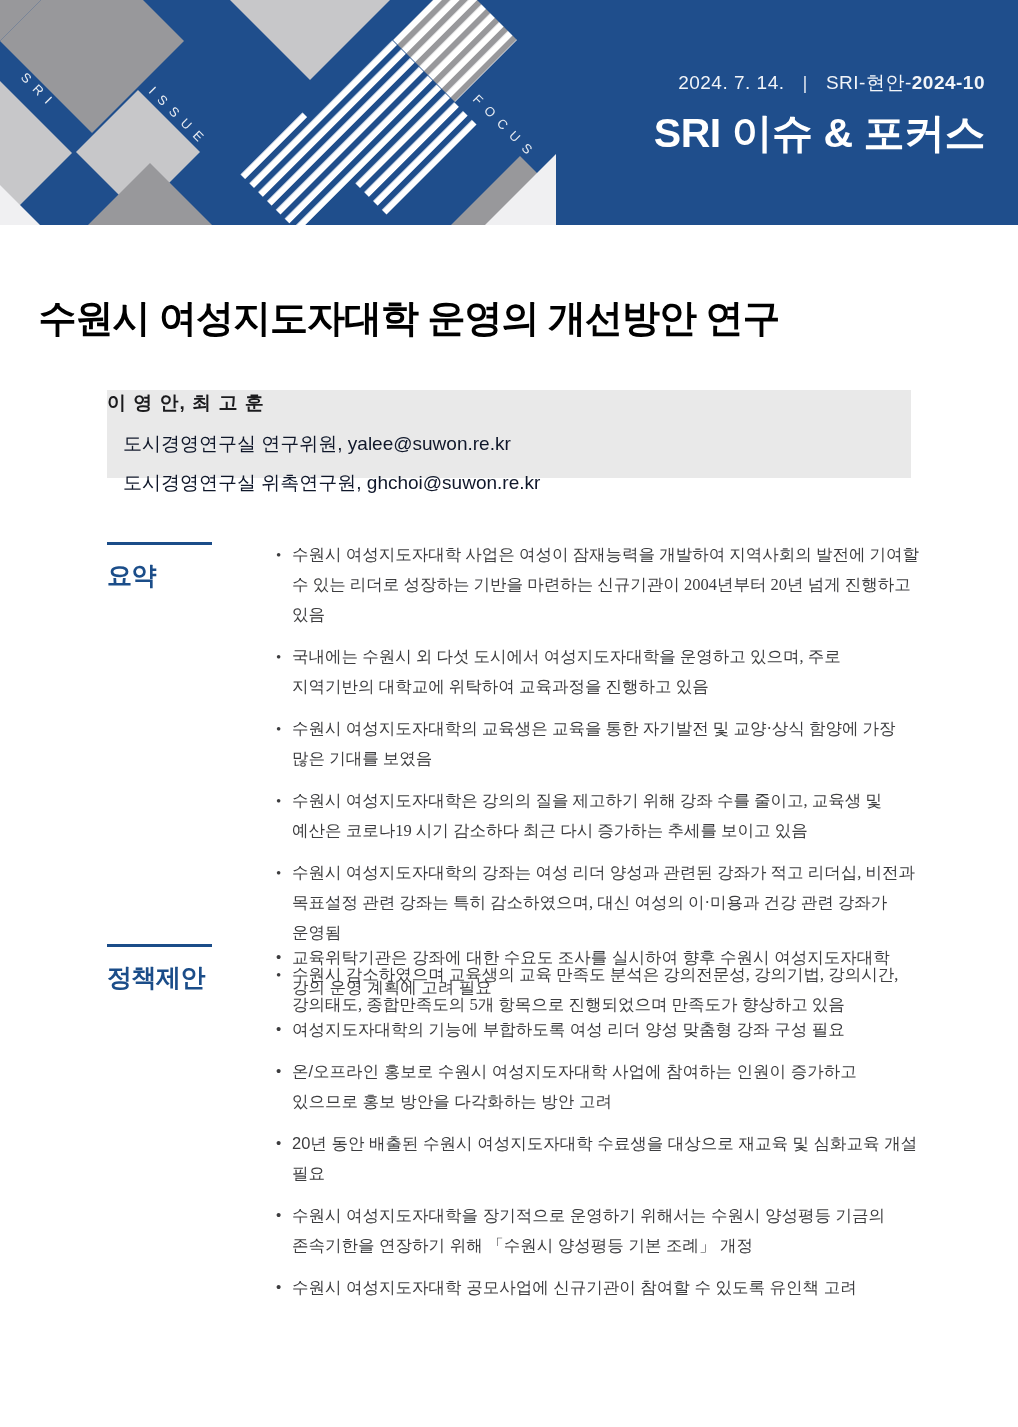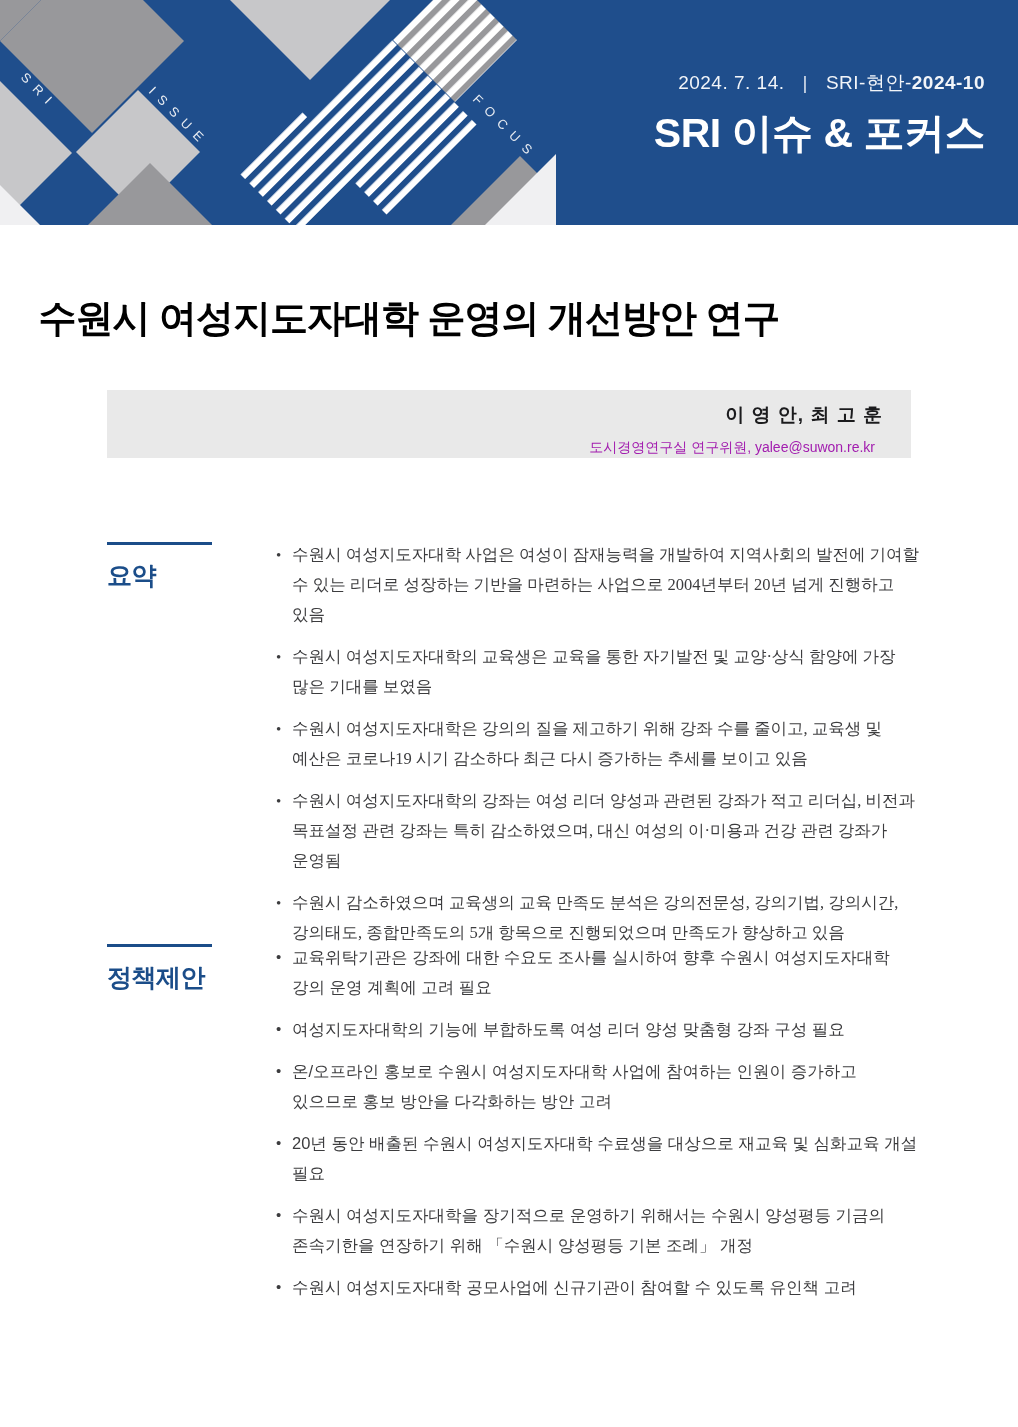--- a/index.html
+++ b/index.html
@@ -24,26 +24,26 @@
 
   
   .report-title{
     position:absolute;top:293px;left:0;width:818px;margin:0;
     text-align:center;font-size:38px;font-weight:800;color:#000;
     letter-spacing:-1px;word-break:keep-all;
   }
 
   
   .author-box{
-    position:absolute;top:390px;left:107px;width:804px;height:68px;
+    position:absolute;top:390px;left:107px;width:804px;height:88px;
     background:#e9e9e9;box-sizing:border-box;
-    padding:12px 28px 0 0;text-align:right;
+    padding:0 28px 0 0;
   }
   .author-names{font-size:19px;font-weight:bold;color:#1b1b1d;letter-spacing:1px;margin:0 0 8px 0;}
-  .author-affiliation{font-size:14px;color:#a21caf;line-height:23px;margin:8px;}
+  .author-affiliation{font-size:19px;color:#0f172a;line-height:23px;margin:16px;}
 
   
   .section{position:absolute;left:107px;width:813px;display:flex;}
   .section-summary{top:540px;font-family:Liberation Serif, serif;}
   .section-policy{top:942px;}
   .section-side{width:168px;flex:none;}
   .section-rule{width:105px;border-top:3px solid #1b4d89;margin:2px 0 14px 0;}
   .section-label{font-size:25px;font-weight:bold;color:#1b4d89;letter-spacing:-.5px;margin:0;}
   .bullet-list{list-style:none;margin:0;padding:0;flex:1;}
   .bullet-list li{
@@ -101,29 +101,31 @@
       </div>
       <div class="brand">SRI 이슈 &amp; 포커스</div>
     </div>
   </header>
 
   <h1 class="report-title">수원시 여성지도자대학 운영의 개선방안 연구</h1>
 
   <div class="author-box">
     <p class="author-names">이 영 안, 최 고 훈</p>
     <p class="author-affiliation">도시경영연구실 연구위원, yalee@suwon.re.kr</p>
+    <p class="author-affiliation">도시경영연구실 위촉연구원, ghchoi@suwon.re.kr</p>
   </div>
 
   <section class="section section-summary">
     <div class="section-side">
       <div class="section-rule"></div>
       <h2 class="section-label">요약</h2>
     </div>
     <ul class="bullet-list">
-      <li>수원시 여성지도자대학 사업은 여성이 잠재능력을 개발하여 지역사회의 발전에 기여할 수 있는 리더로 성장하는 기반을 마련하는 사업으로 2004년부터 20년 넘게 진행하고 있음</li>
+      <li>수원시 여성지도자대학 사업은 여성이 잠재능력을 개발하여 지역사회의 발전에 기여할 수 있는 리더로 성장하는 기반을 마련하는 신규기관이 2004년부터 20년 넘게 진행하고 있음</li>
+      <li>국내에는 수원시 외 다섯 도시에서 여성지도자대학을 운영하고 있으며, 주로 지역기반의 대학교에 위탁하여 교육과정을 진행하고 있음</li>
       <li>수원시 여성지도자대학의 교육생은 교육을 통한 자기발전 및 교양·상식 함양에 가장 많은 기대를 보였음</li>
       <li>수원시 여성지도자대학은 강의의 질을 제고하기 위해 강좌 수를 줄이고, 교육생 및 예산은 코로나19 시기 감소하다 최근 다시 증가하는 추세를 보이고 있음</li>
       <li>수원시 여성지도자대학의 강좌는 여성 리더 양성과 관련된 강좌가 적고 리더십, 비전과 목표설정 관련 강좌는 특히 감소하였으며, 대신 여성의 이·미용과 건강 관련 강좌가 운영됨</li>
       <li>수원시 감소하였으며 교육생의 교육 만족도 분석은 강의전문성, 강의기법, 강의시간, 강의태도, 종합만족도의 5개 항목으로 진행되었으며 만족도가 향상하고 있음</li>
     </ul>
   </section>
 
   <section class="section section-policy">
     <div class="section-side">
       <div class="section-rule"></div>

